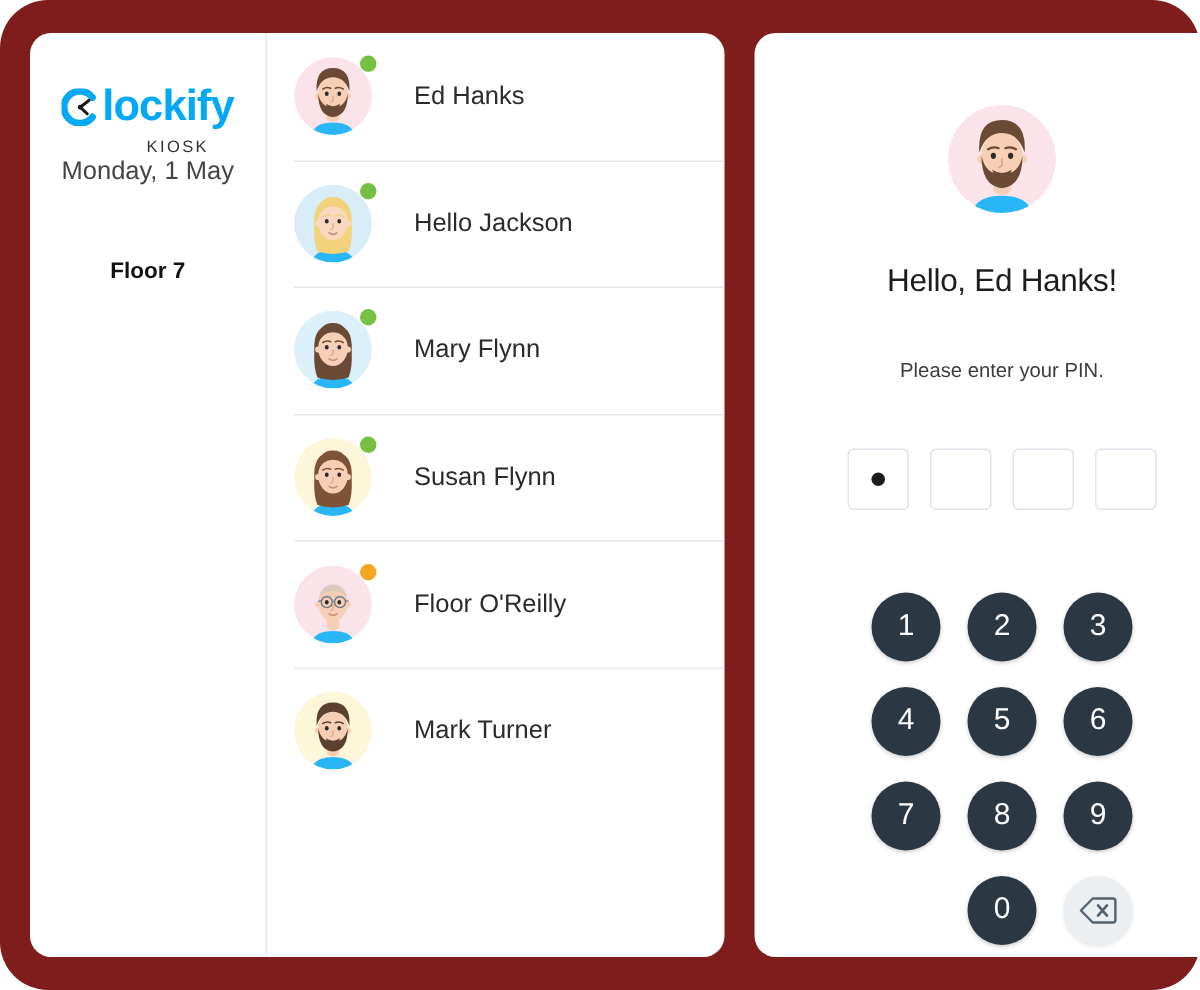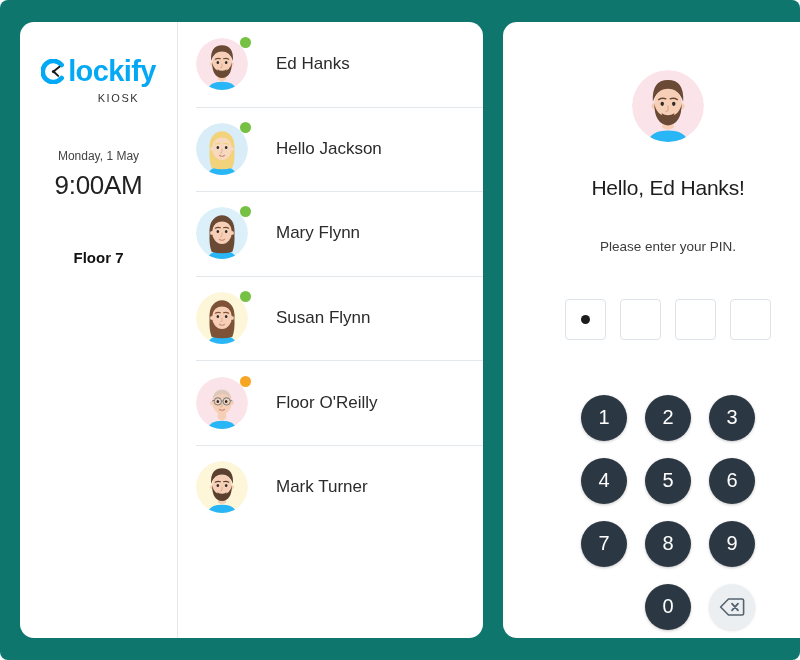--- a/index.html
+++ b/index.html
@@ -4,21 +4,21 @@
 <style>
   * { margin:0; padding:0; box-sizing:border-box; }
   html,body{ width:800px; height:660px; }
   body{
     background:#ffffff;
     font-family:"Liberation Sans", sans-serif;
     -webkit-font-smoothing:antialiased;
   }
   .device{
     position:absolute; left:0; top:0; width:800px; height:660px;
-    background:#0f766e; border-radius:8px;
+    background:#7f1d1d; border-radius:32px;
   }
   
   .screen-left{
     position:absolute; left:20px; top:22px; width:463px; height:616px;
     background:#ffffff; border-radius:14px; overflow:hidden;
     display:flex;
   }
   .sidebar{
     width:158px; flex:0 0 158px; height:100%;
     border-right:1px solid #e3e8ec;
@@ -28,21 +28,21 @@
   .logo-mark{ width:25px; height:25px; margin-right:2px; display:block; }
   .logo-word{
     font-size:29px; font-weight:700; color:#03a9f4; letter-spacing:-0.6px;
     line-height:1;
   }
   .kiosk{
     margin-top:6px; font-size:11px; letter-spacing:1.6px; color:#333;
     font-weight:400;
     padding-left:40px;
   }
-  .date{ margin-top:45px; font-size:12px; color:#444; }
+  .date{ font-size:17px; color:#444; }
   .time{ margin-top:7px; font-size:26px; color:#222; font-weight:400; letter-spacing:-0.3px;}
   .floor{ margin-top:48px; font-size:15px; color:#111; font-weight:700; }
 
   
   .userlist{ flex:1; height:100%; overflow:hidden; }
   .user-row{
     position:relative; height:84.6px; display:flex; align-items:center;
     padding-left:18px;
   }
   .user-row + .user-row::before{
@@ -102,21 +102,20 @@
         <svg class="logo-mark" viewBox="0 0 40 40">
           <path d="M33 9.5A17 17 0 1 0 33 30.5" fill="none" stroke="#03a9f4" stroke-width="7.5" stroke-linecap="round"></path>
           <path d="M20 20 L29.5 12.5" stroke="#1a1a1a" stroke-width="3.2" stroke-linecap="round" fill="none"></path>
           <path d="M20 20 L27.5 27" stroke="#1a1a1a" stroke-width="3.2" stroke-linecap="round" fill="none"></path>
           <circle cx="20" cy="20" r="2.6" fill="#1a1a1a"></circle>
         </svg>
         <span class="logo-word">lockify</span>
       </div>
       <div class="kiosk">KIOSK</div>
       <div class="date">Monday, 1 May</div>
-      <div class="time">9:00AM</div>
       <div class="floor">Floor 7</div>
     </div>
 
     <div class="userlist" id="user-list">
         <div class="user-row">
           <div class="avatar-holder">
             <div class="avatar"><svg viewBox="0 0 100 100" width="52" height="52">
                 <circle cx="50" cy="50" r="50" fill="#fbe3ea"></circle>
                 <g>
                   <path d="M22 100 q4 -16 28 -16 q24 0 28 16 z" fill="#29b6f6"></path>

